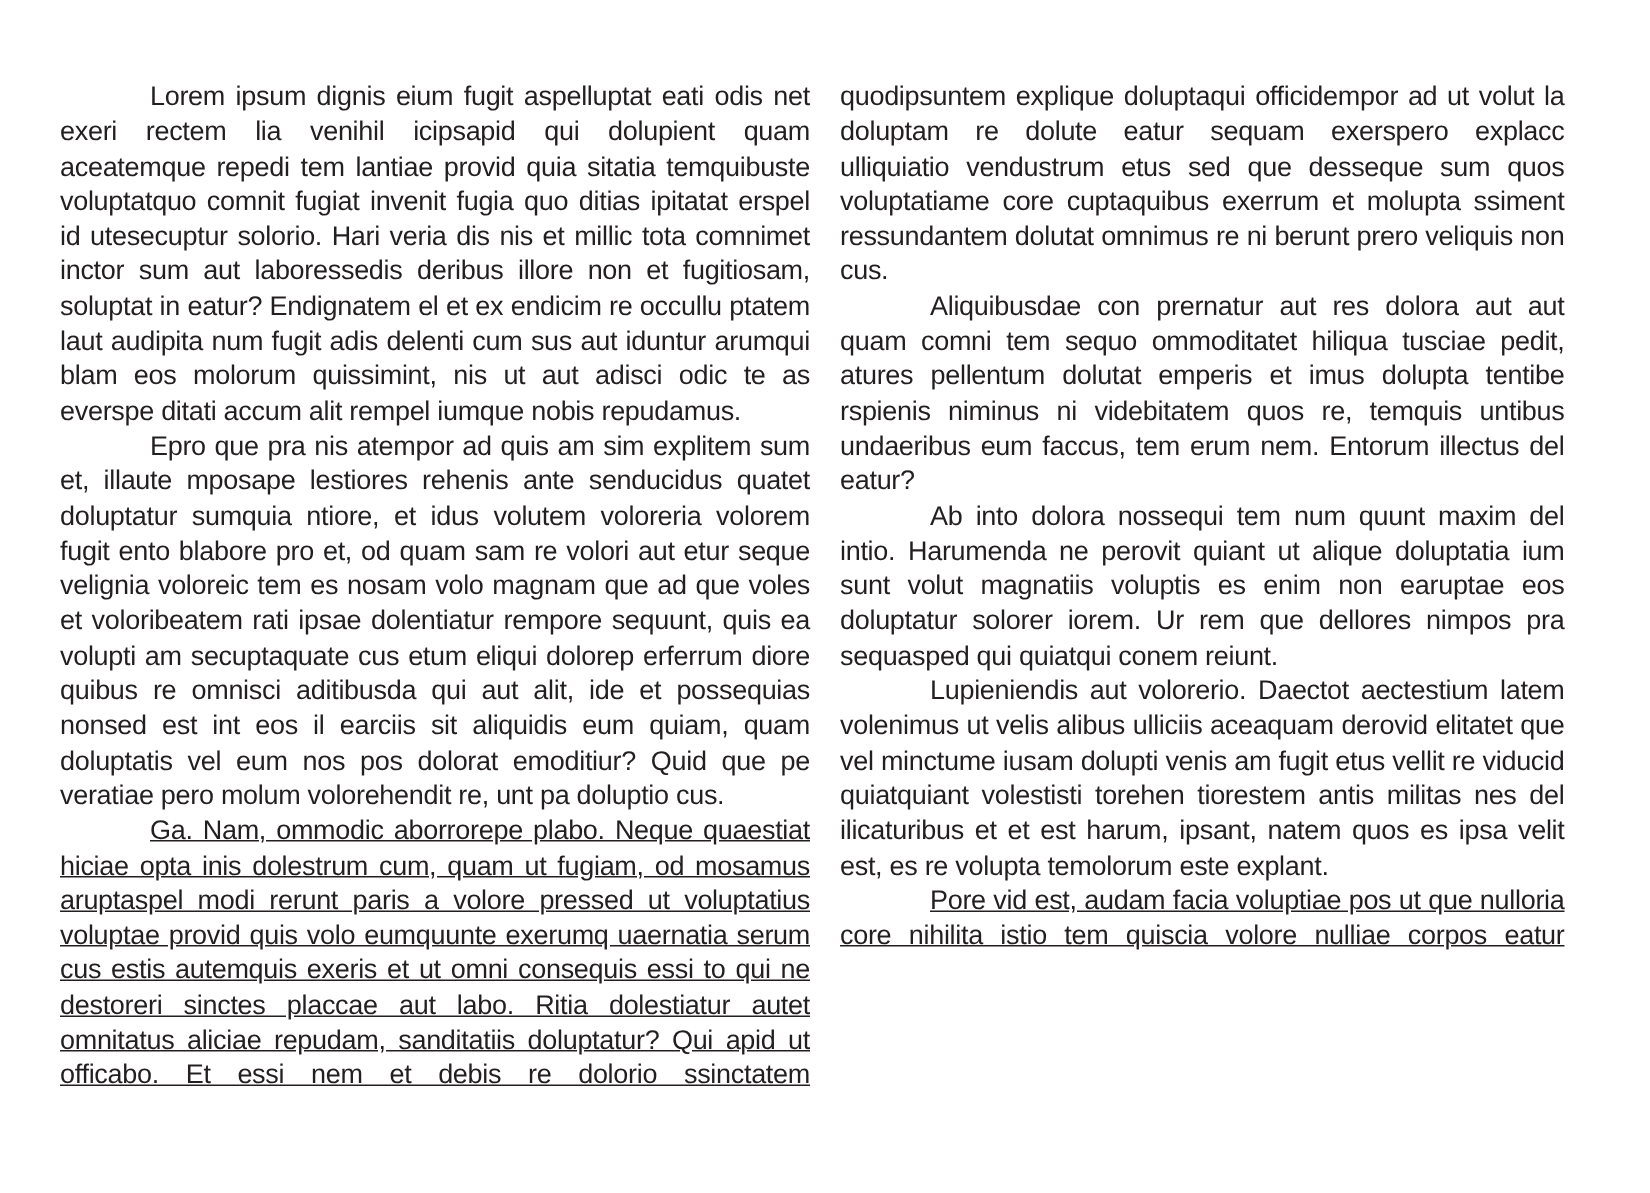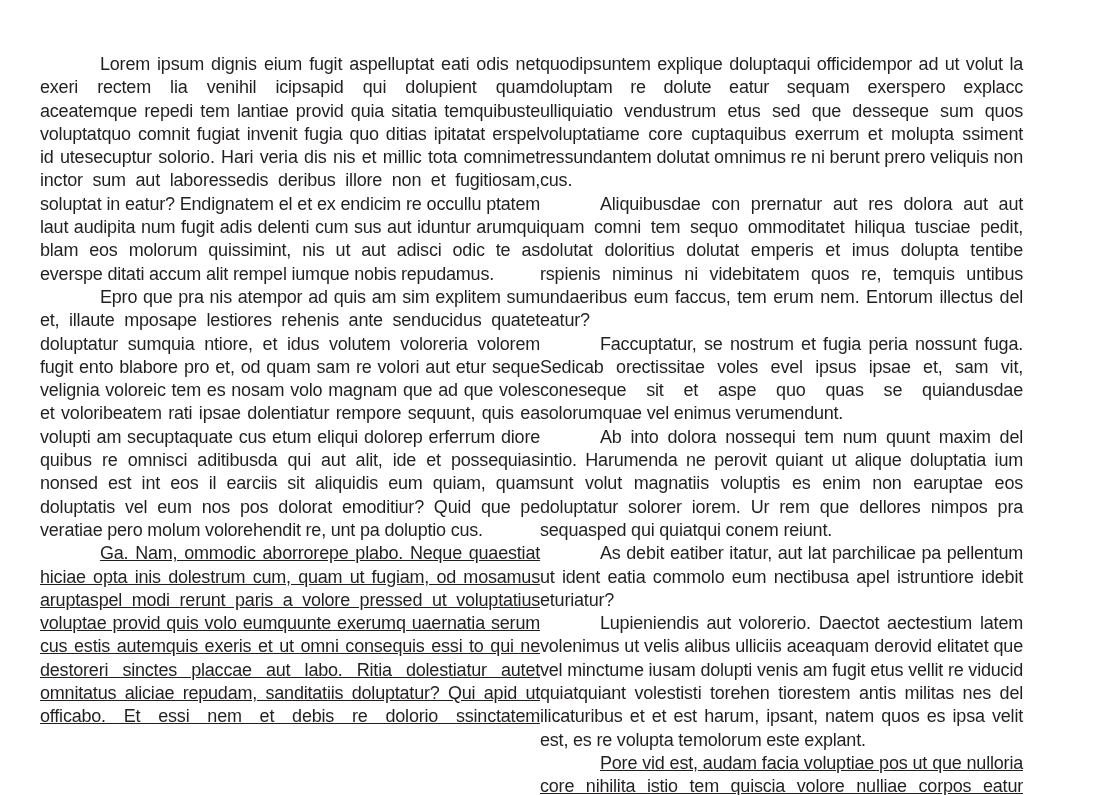--- a/index.html
+++ b/index.html
@@ -5,20 +5,21 @@
   html, body { margin: 0; padding: 0; }
   body {
     width: 1100px;
     height: 795px;
     background: #ffffff;
     overflow: hidden;
   }
   .page {
     box-sizing: border-box;
     display: flex;
+    gap: 20px;
     padding: 53px 57px 0 40px;
     height: 795px;
   }
   .column {
     font-family: "Liberation Sans", "DejaVu Sans", sans-serif;
     font-size: 18px;
     line-height: 23.3px;
     letter-spacing: -0.2px;
     color: #231f20;
     text-align: justify;
@@ -34,20 +35,18 @@
 <body>
 
 <div class="page">
   <div class="column col-left">
     <p class="indent">Lorem ipsum dignis eium fugit aspelluptat eati odis net exeri rectem lia venihil icipsapid qui dolupient quam aceatemque repedi tem lantiae provid quia sitatia temquibuste voluptatquo comnit fugiat invenit fugia quo ditias ipitatat erspel id utesecuptur solorio. Hari veria dis nis et millic tota comnimet inctor sum aut laboressedis deribus illore non et fugitiosam, soluptat in eatur? Endignatem el et ex endicim re occullu ptatem laut audipita num fugit adis delenti cum sus aut iduntur arumqui blam eos molorum quissimint, nis ut aut adisci odic te as everspe ditati accum alit rempel iumque nobis repudamus.</p>
     <p class="indent">Epro que pra nis atempor ad quis am sim explitem sum et, illaute mposape lestiores rehenis ante senducidus quatet doluptatur sumquia ntiore, et idus volutem voloreria volorem fugit ento blabore pro et, od quam sam re volori aut etur seque velignia voloreic tem es nosam volo magnam que ad que voles et voloribeatem rati ipsae dolentiatur rempore sequunt, quis ea volupti am secuptaquate cus etum eliqui dolorep erferrum diore quibus re omnisci aditibusda qui aut alit, ide et possequias nonsed est int eos il earciis sit aliquidis eum quiam, quam doluptatis vel eum nos pos dolorat emoditiur? Quid que pe veratiae pero molum volorehendit re, unt pa doluptio cus.</p>
     <p class="indent continued">Ga. Nam, ommodic aborrorepe plabo. Neque quaestiat hiciae opta inis dolestrum cum, quam ut fugiam, od mosamus aruptaspel modi rerunt paris a volore pressed ut voluptatius voluptae provid quis volo eumquunte exerumq uaernatia serum cus estis autemquis exeris et ut omni consequis essi to qui ne destoreri sinctes placcae aut labo. Ritia dolestiatur autet omnitatus aliciae repudam, sanditatiis doluptatur? Qui apid ut officabo. Et essi nem et debis re dolorio ssinctatem</p>
   </div>
   <div class="column col-right">
     <p>quodipsuntem explique doluptaqui officidempor ad ut volut la doluptam re dolute eatur sequam exerspero explacc ulliquiatio vendustrum etus sed que desseque sum quos voluptatiame core cuptaquibus exerrum et molupta ssiment ressundantem dolutat omnimus re ni berunt prero veliquis non cus.</p>
-    <p class="indent">Aliquibusdae con prernatur aut res dolora aut aut quam comni tem sequo ommoditatet hiliqua tusciae pedit, dolutat doloritius dolutat emperis et imus dolupta tentibe rspienis niminus ni videbitatem quos re, temquis untibus undaeribus eum faccus, tem erum nem. Entorum illectus del eatur?</p>
-    <p class="indent">Faccuptatur, se nostrum et fugia peria nossunt fuga. Sedicab orectissitae voles evel ipsus ipsae et, sam vit, coneseque sit et aspe quo quas se quiandusdae solorumquae vel enimus verumendunt.</p>
+    <p class="indent">Aliquibusdae con prernatur aut res dolora aut aut quam comni tem sequo ommoditatet hiliqua tusciae pedit, atures pellentum dolutat emperis et imus dolupta tentibe rspienis niminus ni videbitatem quos re, temquis untibus undaeribus eum faccus, tem erum nem. Entorum illectus del eatur?</p>
     <p class="indent">Ab into dolora nossequi tem num quunt maxim del intio. Harumenda ne perovit quiant ut alique doluptatia ium sunt volut magnatiis voluptis es enim non earuptae eos doluptatur solorer iorem. Ur rem que dellores nimpos pra sequasped qui quiatqui conem reiunt.</p>
-    <p class="indent">As debit eatiber itatur, aut lat parchilicae pa pellentum ut ident eatia commolo eum nectibusa apel istruntiore idebit eturiatur?</p>
     <p class="indent">Lupieniendis aut volorerio. Daectot aectestium latem volenimus ut velis alibus ulliciis aceaquam derovid elitatet que vel minctume iusam dolupti venis am fugit etus vellit re viducid quiatquiant volestisti torehen tiorestem antis militas nes del ilicaturibus et et est harum, ipsant, natem quos es ipsa velit est, es re volupta temolorum este explant.</p>
     <p class="indent continued">Pore vid est, audam facia voluptiae pos ut que nulloria core nihilita istio tem quiscia volore nulliae corpos eatur</p>
   </div>
 </div>
 
 </body></html>

